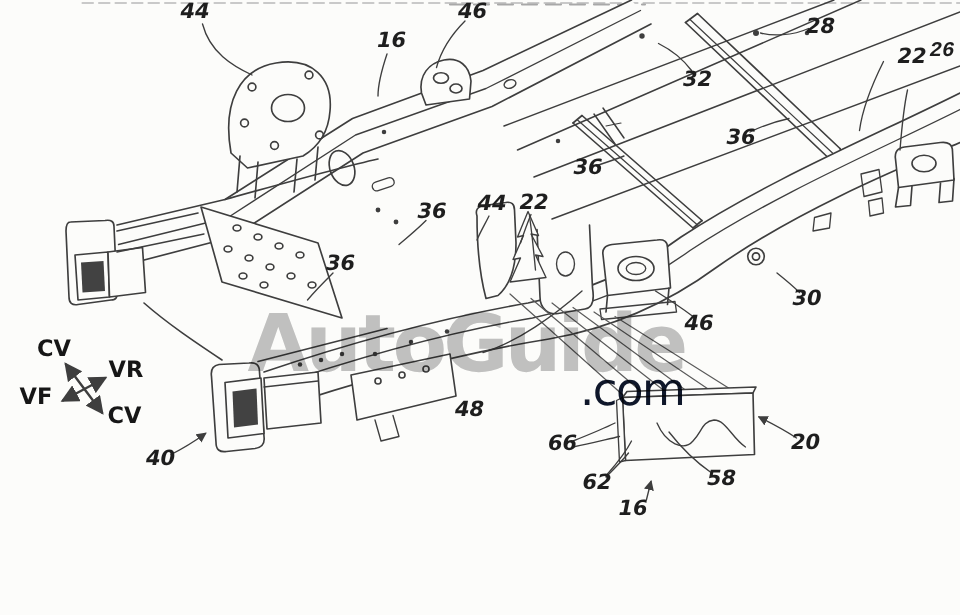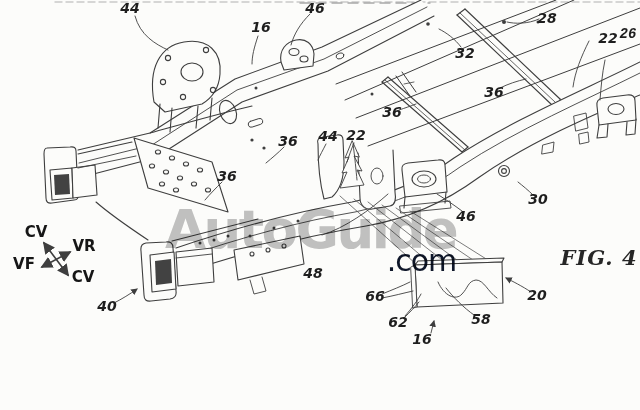--- a/index.html
+++ b/index.html
@@ -288,15 +288,14 @@
       <div class="callout" style="left: 537px; top: 295px;">20</div>
     </div>
 
   <div class="compass-labels" id="compass-labels">
       <div class="compass-label" style="left: 36px; top: 232px;">CV</div>
       <div class="compass-label" style="left: 84px; top: 246px;">VR</div>
       <div class="compass-label" style="left: 24px; top: 264px;">VF</div>
       <div class="compass-label" style="left: 83px; top: 277px;">CV</div>
     </div>
 
-  <div class="fig-caption">FIG. 4</div>
 
 </div>
 
 </body></html>

